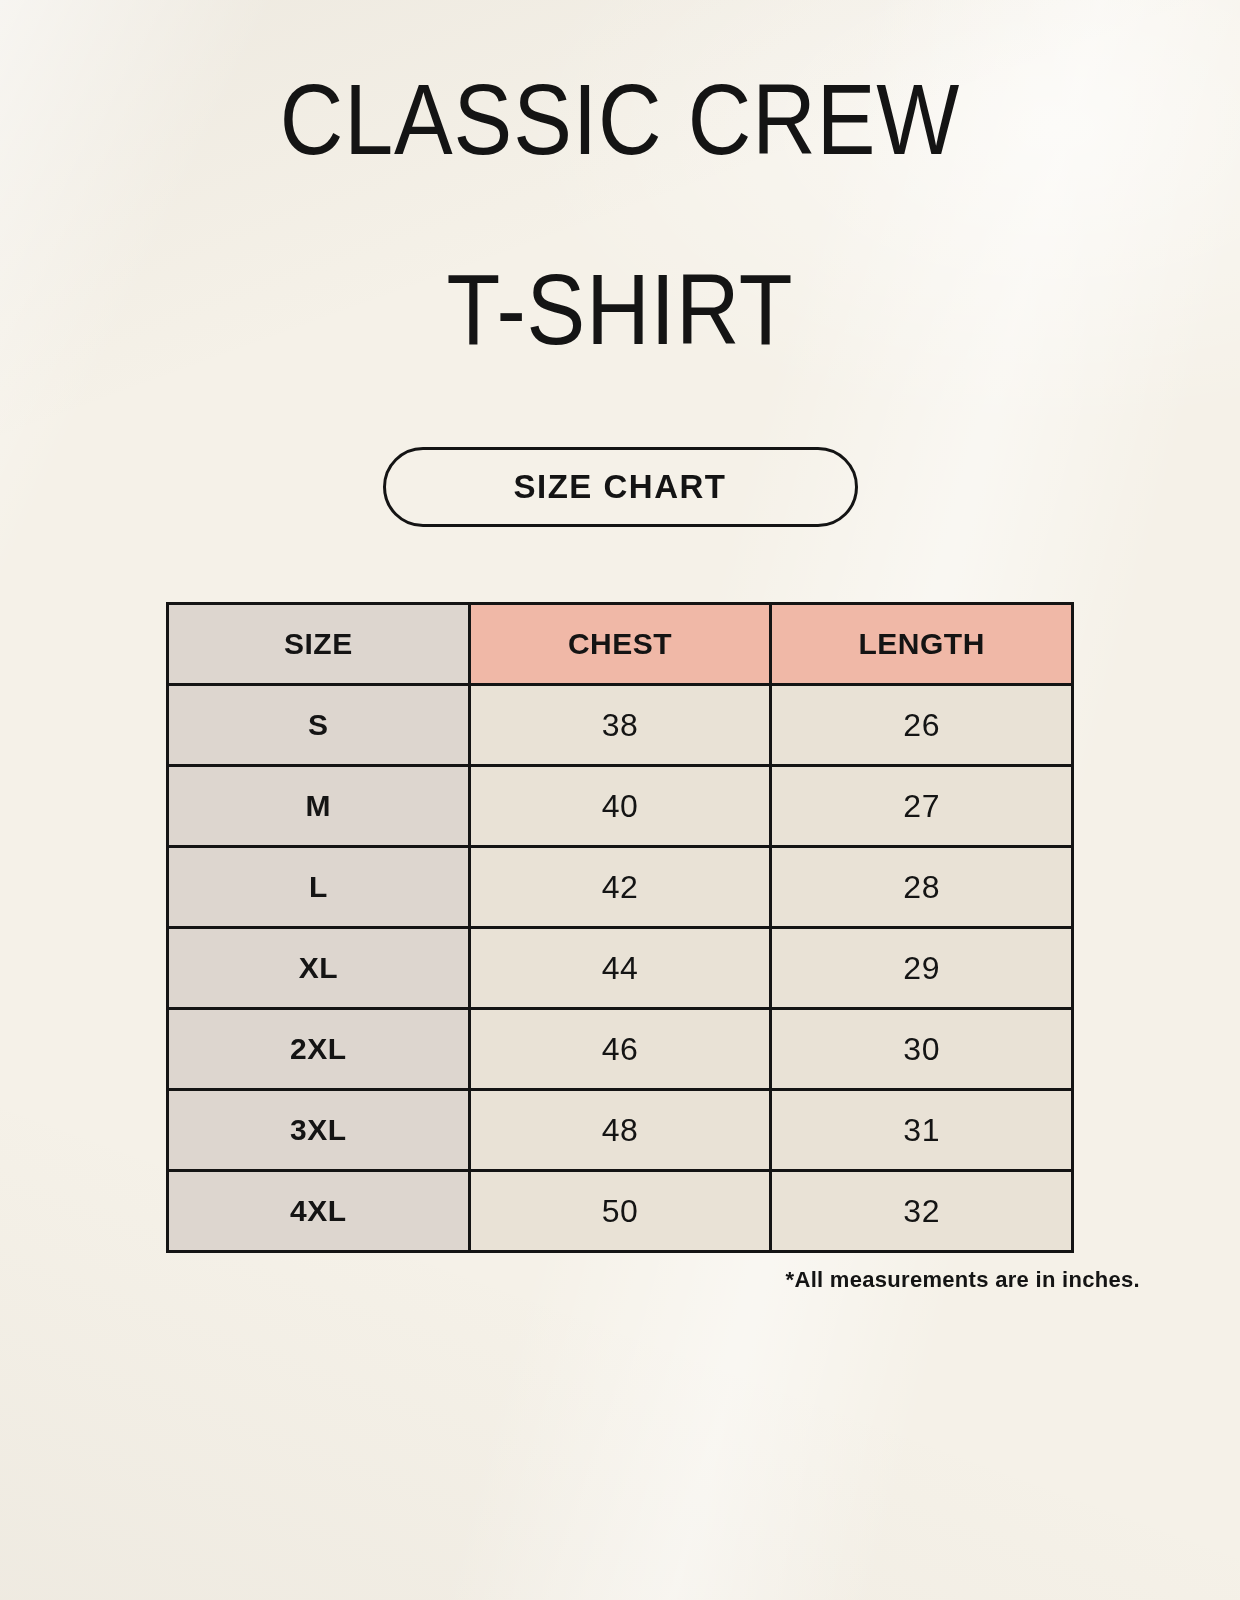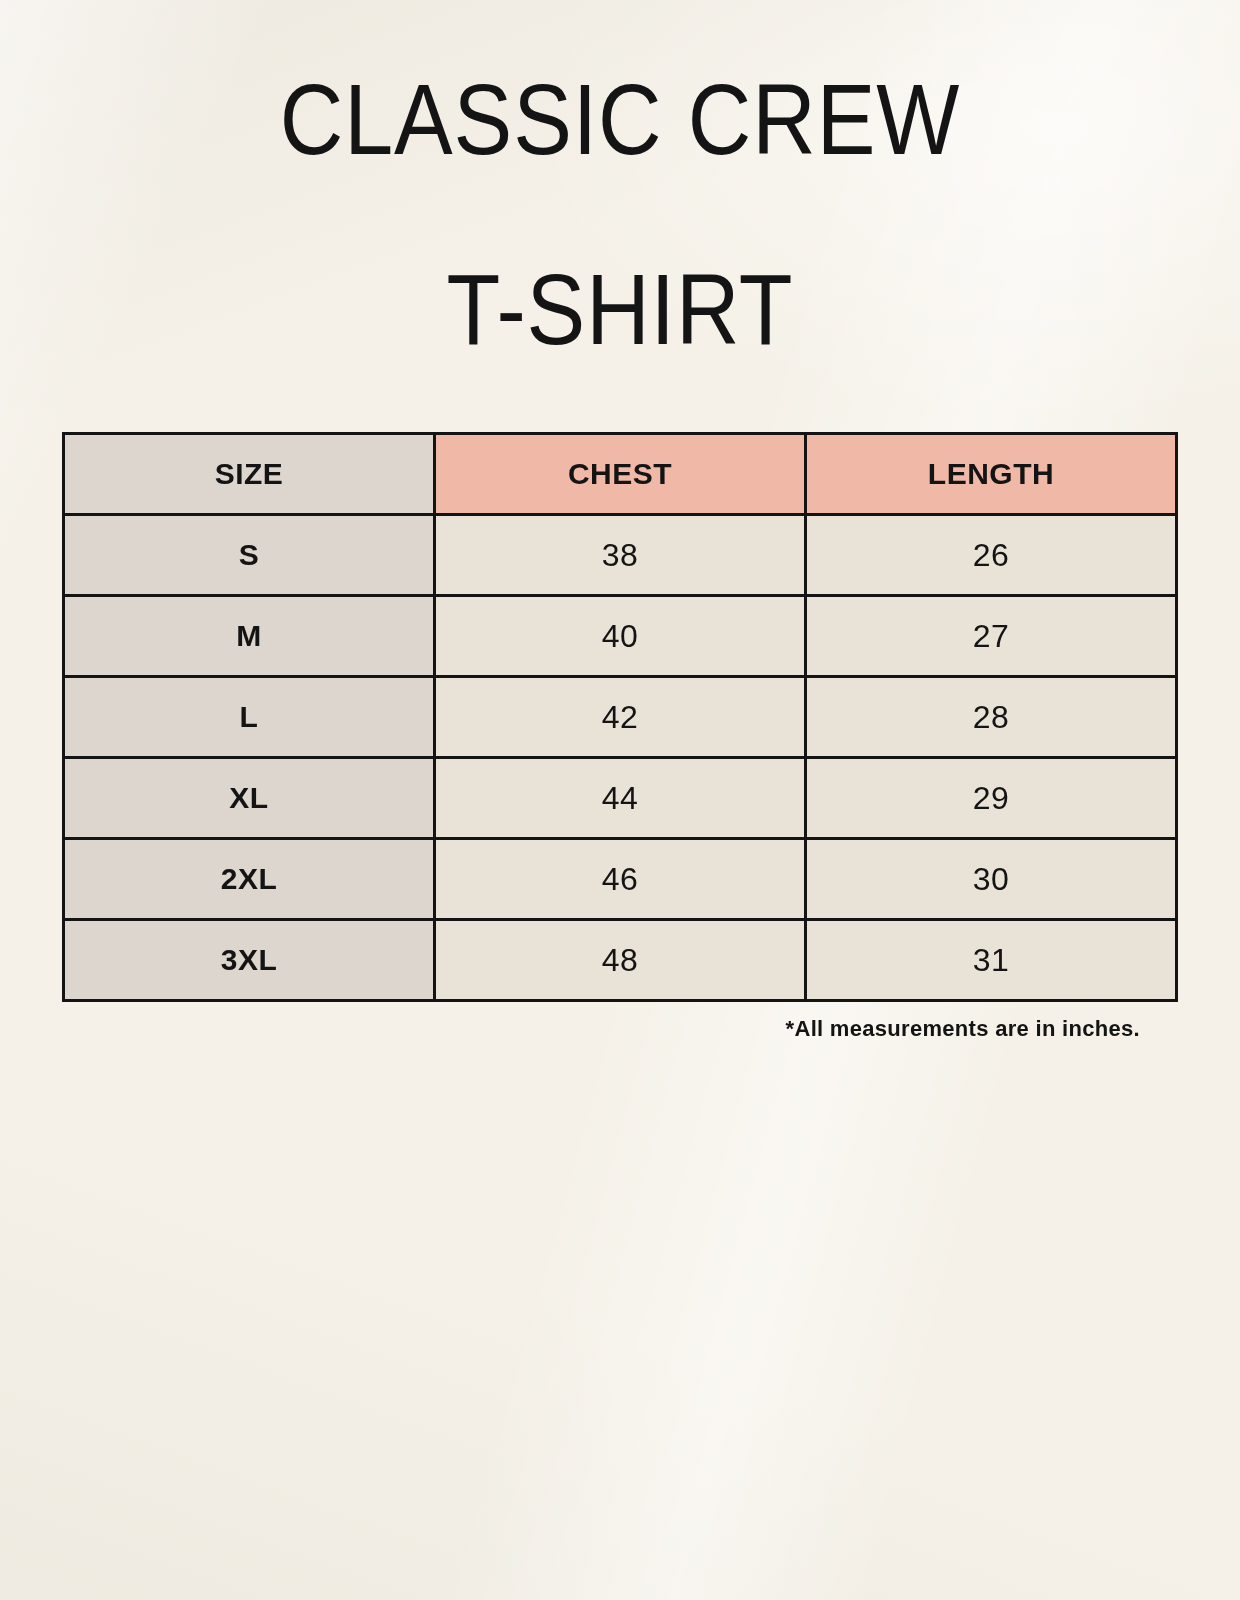--- a/index.html
+++ b/index.html
@@ -55,21 +55,21 @@
     justify-content: center;
     font-family: "Liberation Sans", sans-serif;
     font-size: 33px;
     font-weight: bold;
     letter-spacing: 1.5px;
     color: var(--text, #141414);
     cursor: pointer;
   }
   .size-table {
     margin: 75px auto 0 auto;
-    width: 1116px;
+    width: 908px;
     border-collapse: collapse;
     table-layout: fixed;
   }
   .size-table th,
   .size-table td {
     border: 3px solid var(--border, #141414);
     height: 78px;
     text-align: center;
     vertical-align: middle;
     padding: 0;
@@ -107,20 +107,21 @@
 </head>
 <body>
 
 <div class="bg-texture"></div>
 
 <div class="content">
 
   <h1 class="title"><span>CLASSIC CREW</span><br>
   <span>T-SHIRT</span></h1>
 
+  <div class="pill">SIZE CHART</div>
 
   <table class="size-table">
     <thead>
       <tr>
         <th class="size-col">SIZE</th>
         <th class="chest-col">CHEST</th>
         <th class="length-col">LENGTH</th>
       </tr>
     </thead>
     <tbody>
@@ -147,18 +148,23 @@
         <tr>
           <td class="size-col">2XL</td>
           <td class="value-col">46</td>
           <td class="value-col">30</td>
         </tr>
         <tr>
           <td class="size-col">3XL</td>
           <td class="value-col">48</td>
           <td class="value-col">31</td>
         </tr>
+        <tr>
+          <td class="size-col">4XL</td>
+          <td class="value-col">50</td>
+          <td class="value-col">32</td>
+        </tr>
       </tbody>
   </table>
 
   <div class="footnote">*All measurements are in inches.</div>
 
 </div>
 
 </body></html>

